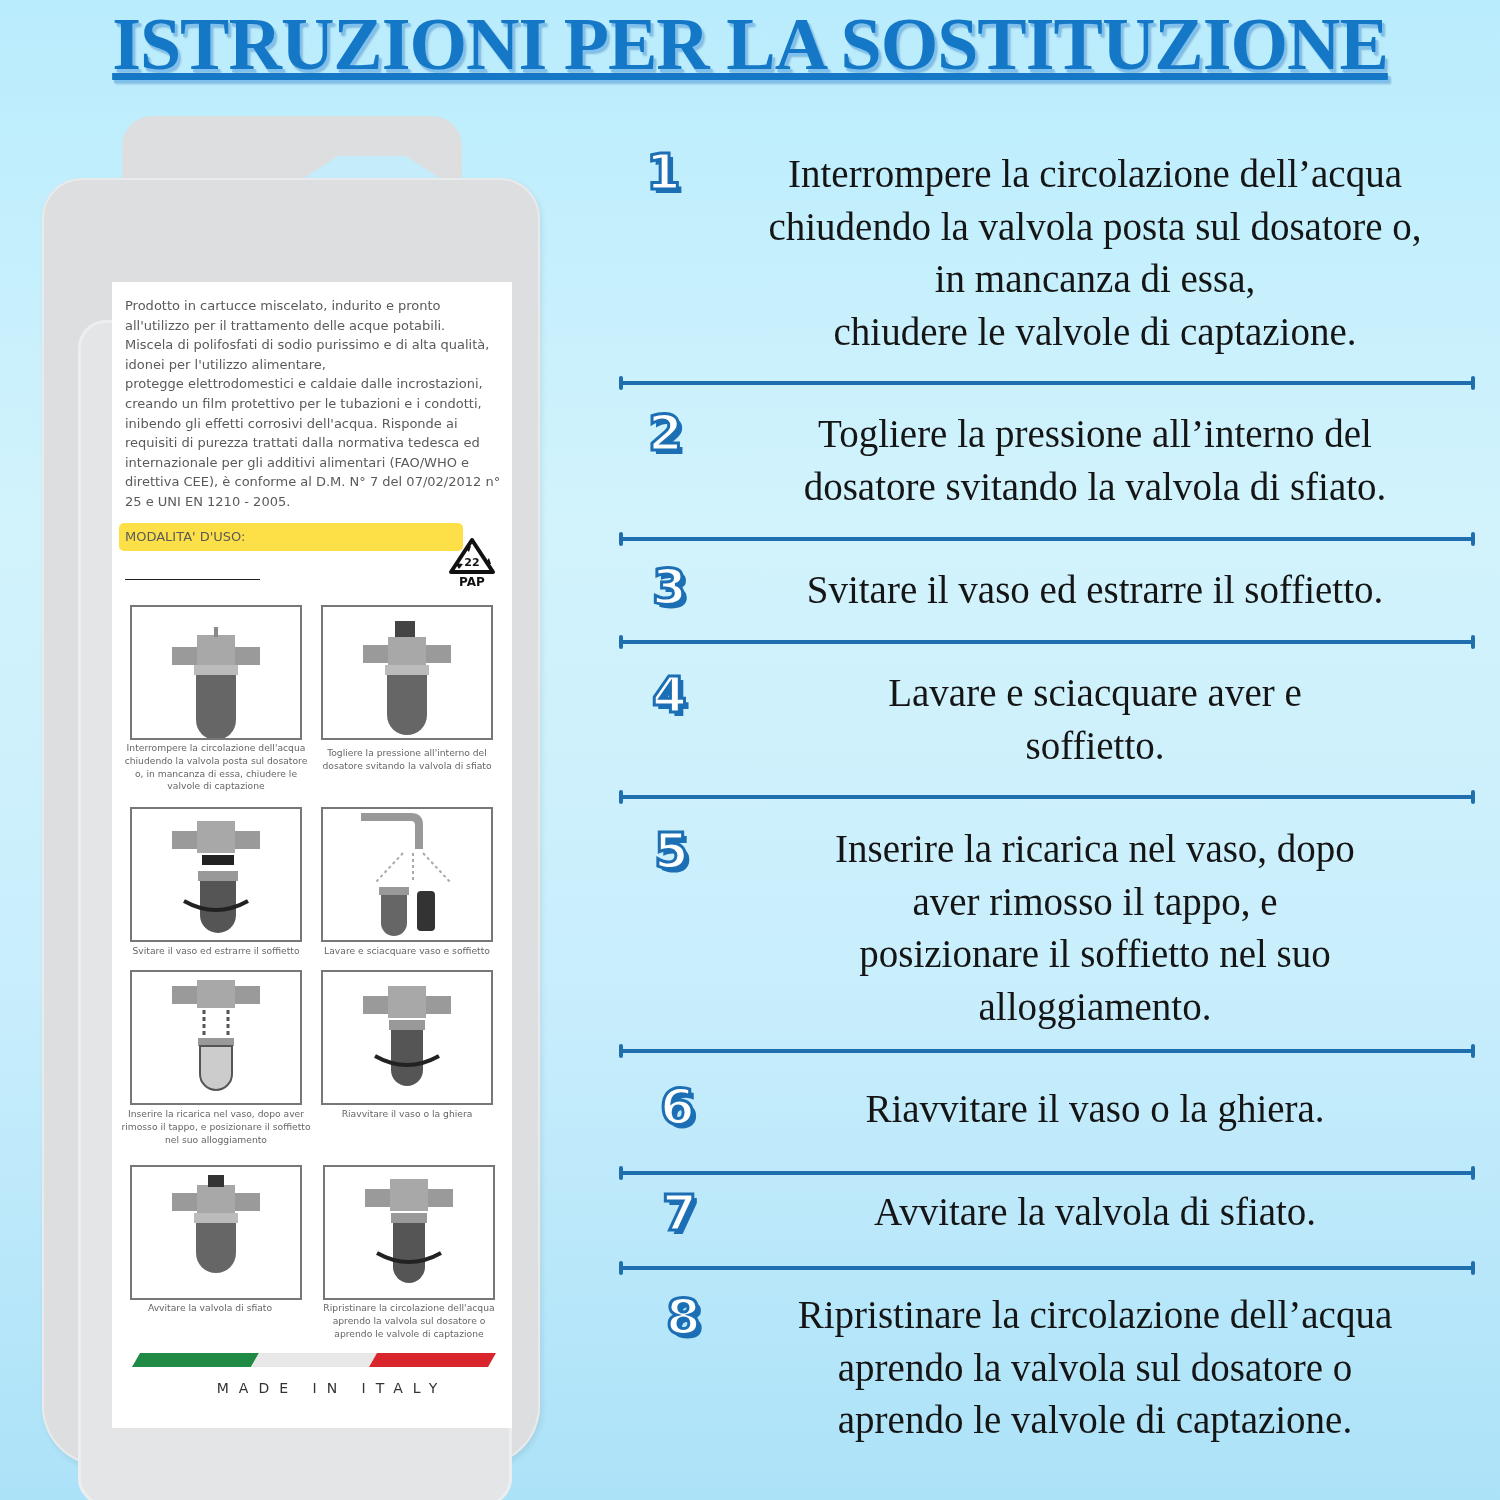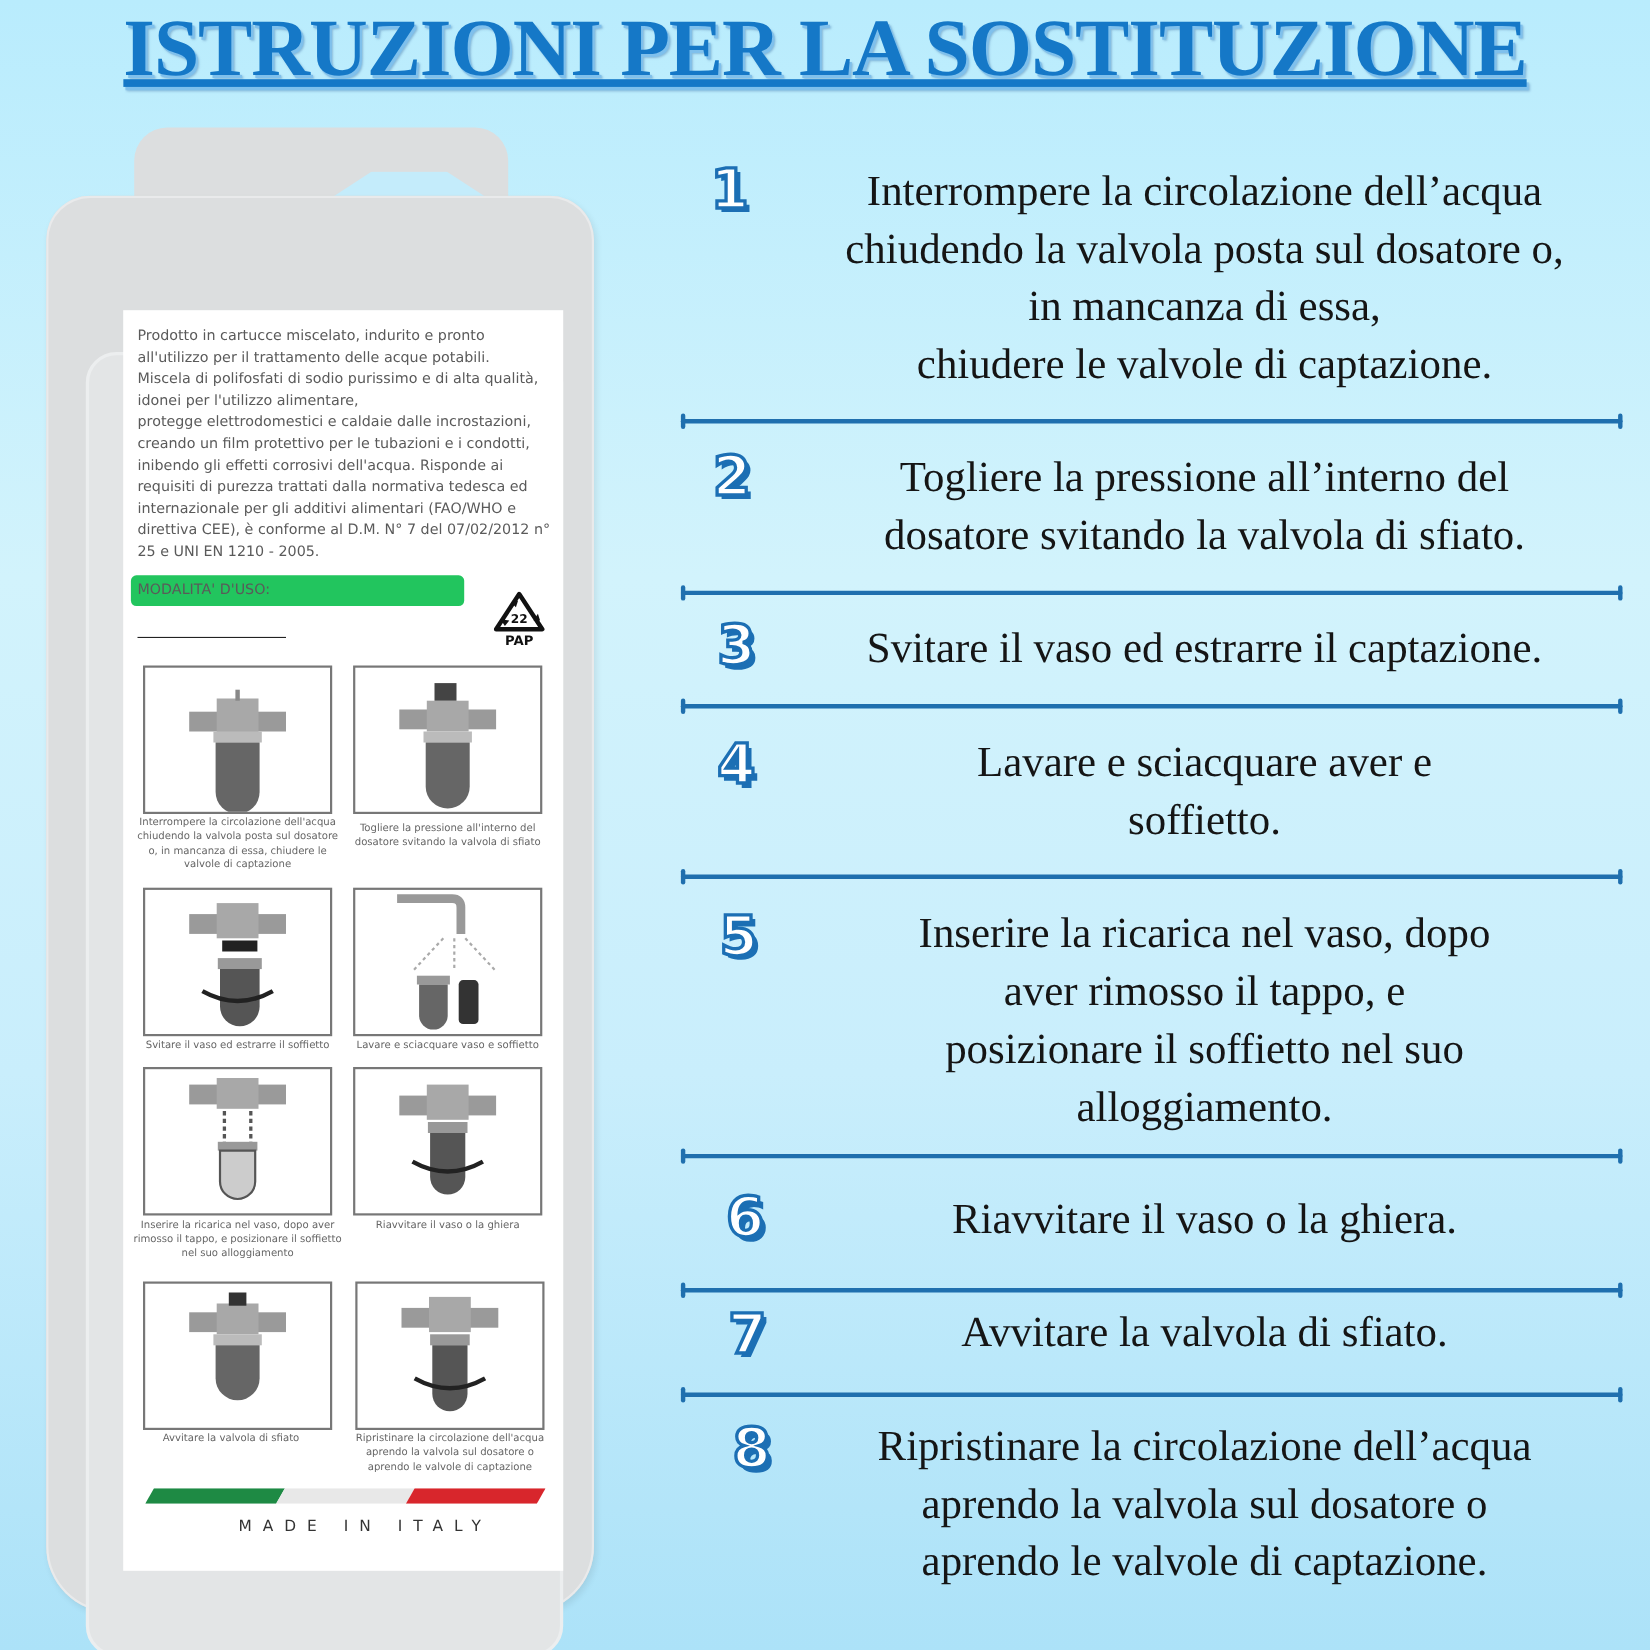--- a/index.html
+++ b/index.html
@@ -40,22 +40,22 @@
   .card {
     position:absolute; left:98px; top:282px; width:400px; height:1146px;
     background:#ffffff;
     font-family:"DejaVu Sans", sans-serif; color:#555;margin-left:14px;
   }
   .desc {
     position:absolute; left:13px; top:14px; width:385px;
     font-size:13px; line-height:19.6px; color:#5a5a5a; white-space:pre-line;
   }
   .mode-label {
-    position:absolute; left:7px; top:241px; width:303px; height:28px;
-    background:#22c55e; border-radius:5px;
+    position:absolute; left:7px; top:241px; width:344px; height:28px;
+    background:#fde047; border-radius:5px;
     font-size:13px; line-height:28px; padding-left:6px; box-sizing:border-box; color:#5a5a5a;
   }
   .mode-line { position:absolute; left:13px; top:297px; width:135px; height:1px; background:#222; }
   .recycle { position:absolute; left:334px; top:254px; width:52px; height:56px; text-align:center; }
   .recycle svg { display:block; margin:0 auto; }
   .recycle .pap { font-family:"DejaVu Sans", sans-serif; font-weight:bold; font-size:12px; color:#111; line-height:12px; }
   .step-tile {
     position:absolute; width:172px; height:135px; border:2px solid #777; background:#fff; box-sizing:border-box;
   }
   .step-cap {
@@ -227,21 +227,21 @@
 in mancanza di essa,
 chiudere le valvole di captazione.</div>
 <div class="divider" style="top:381px;"></div>
 
 <div class="num" style="left:648px;top:404px;">2</div>
 <div class="step-text" style="top:408px;">Togliere la pressione all’interno del
 dosatore svitando la valvola di sfiato.</div>
 <div class="divider" style="top:537px;"></div>
 
 <div class="num" style="left:652px;top:558px;">3</div>
-<div class="step-text" style="top:564px;">Svitare il vaso ed estrarre il captazione.</div>
+<div class="step-text" style="top:564px;">Svitare il vaso ed estrarre il soffietto.</div>
 <div class="divider" style="top:640px;"></div>
 
 <div class="num" style="left:652px;top:666px;">4</div>
 <div class="step-text" style="top:667px;">Lavare e sciacquare aver e
 soffietto.</div>
 <div class="divider" style="top:795px;"></div>
 
 <div class="num" style="left:654px;top:822px;">5</div>
 <div class="step-text" style="top:823px;">Inserire la ricarica nel vaso, dopo
 aver rimosso il tappo, e

